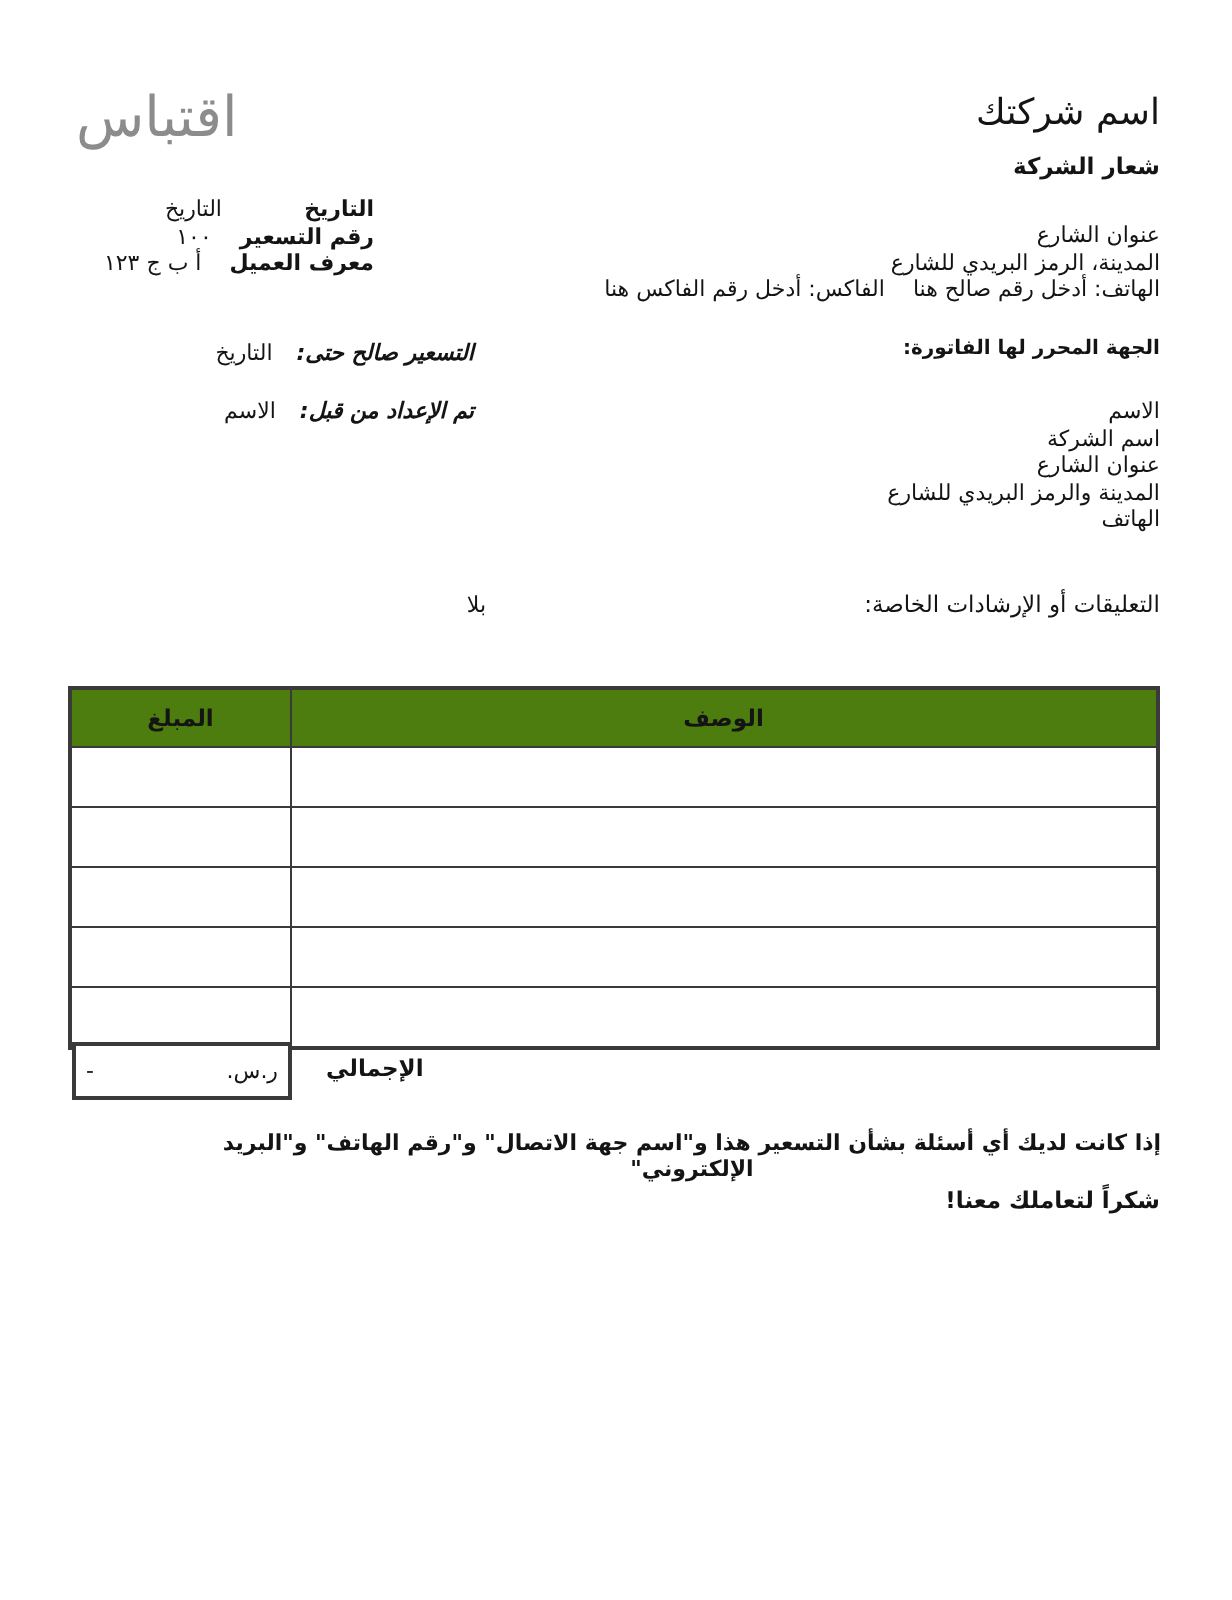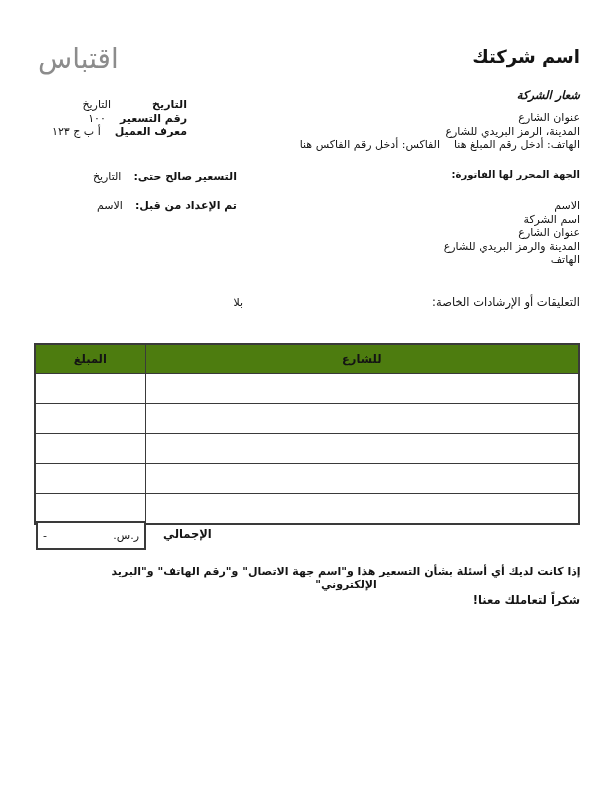--- a/index.html
+++ b/index.html
@@ -1,34 +1,34 @@
 <!DOCTYPE html>
 <html lang="ar" dir="rtl"><head>
 <meta charset="utf-8">
 <style>
   html,body{margin:0;padding:0;background:#fff;}
   .page{
     position:relative;width:616px;height:800px;background:#ffffff;
     font-family:"DejaVu Sans",sans-serif;color:#141414;direction:rtl;overflow:hidden;
   }
   .abs{position:absolute;}
-  .company-name{top:46px;right:36px;font-size:18px;font-weight:bold;}
-  .company-logo{top:76px;right:36px;font-size:11.5px;font-weight:bold;font-style:italic;margin-top:12px;}
+  .company-name{top:46px;right:36px;font-size:18px;font-weight:normal;}
+  .company-logo{top:76px;right:36px;font-size:11.5px;font-weight:bold;}
   .quote-title{top:42px;left:38px;font-size:28px;color:#8c8c8c;letter-spacing:1px;}
   .meta{top:98px;right:429px;font-size:11px;}
   .meta-row{display:flex;gap:14px;line-height:13.5px;justify-content:flex-start;}
   .meta-row .label{font-weight:bold;min-width:62px;text-align:right;white-space:nowrap;}
   .meta-row .value{text-align:right;white-space:nowrap;}
   .company-address{top:111px;right:36px;font-size:11px;line-height:13.5px;text-align:right;}
   .phone-fax{display:flex;gap:14px;}
   .bill-to-heading{top:169px;right:36px;font-size:10px;font-weight:bold;}
   .info-row{display:flex;gap:12px;font-size:11px;align-items:baseline;}
   .valid-row{top:170px;right:379px;}
   .prepared-row{top:199px;right:379px;}
-  .script{font-weight:bold;white-space:nowrap;}
+  .script{font-style:italic;font-weight:bold;white-space:nowrap;}
   .bill-to-lines{top:199px;right:36px;font-size:11px;line-height:13.6px;text-align:right;}
   .comments-label{top:295px;right:36px;font-size:11.5px;font-weight:normal;}
   .comments-value{top:296px;right:373px;font-size:11px;}
   table.items{
     position:absolute;top:343px;right:36px;width:544px;
     border-collapse:collapse;table-layout:fixed;direction:rtl;
     border:2px solid #3a3a3a;
   }
   table.items th,table.items td{border:1px solid #3a3a3a;padding:0;}
   table.items thead th{
@@ -66,21 +66,21 @@
     <div class="meta-row">
       <span class="label">معرف العميل</span>
       <span class="value">أ ب ج ١٢٣</span>
     </div>
   </div>
 
   <div class="abs company-address">
     <div>عنوان الشارع</div>
     <div>المدينة، الرمز البريدي للشارع</div>
     <div class="phone-fax">
-      <span>الهاتف: أدخل رقم المبلغ هنا</span>
+      <span>الهاتف: أدخل رقم صالح هنا</span>
       <span>الفاكس: أدخل رقم الفاكس هنا</span>
     </div>
   </div>
 
   <div class="abs bill-to-heading">الجهة المحرر لها الفاتورة:</div>
 
   <div class="abs info-row valid-row">
     <span class="script">التسعير صالح حتى:</span>
     <span>التاريخ</span>
   </div>
@@ -101,21 +101,21 @@
   <div class="abs comments-label">التعليقات أو الإرشادات الخاصة:</div>
   <div class="abs comments-value">بلا</div>
 
   <table class="items">
     <colgroup>
         <col class="desc-col">
         <col class="amt-col">
       </colgroup>
     <thead>
       <tr>
-        <th>للشارع</th>
+        <th>الوصف</th>
         <th>المبلغ</th>
       </tr>
     </thead>
     <tbody>
       <tr>
         <td></td>
         <td></td>
       </tr>
       <tr>
         <td></td>

